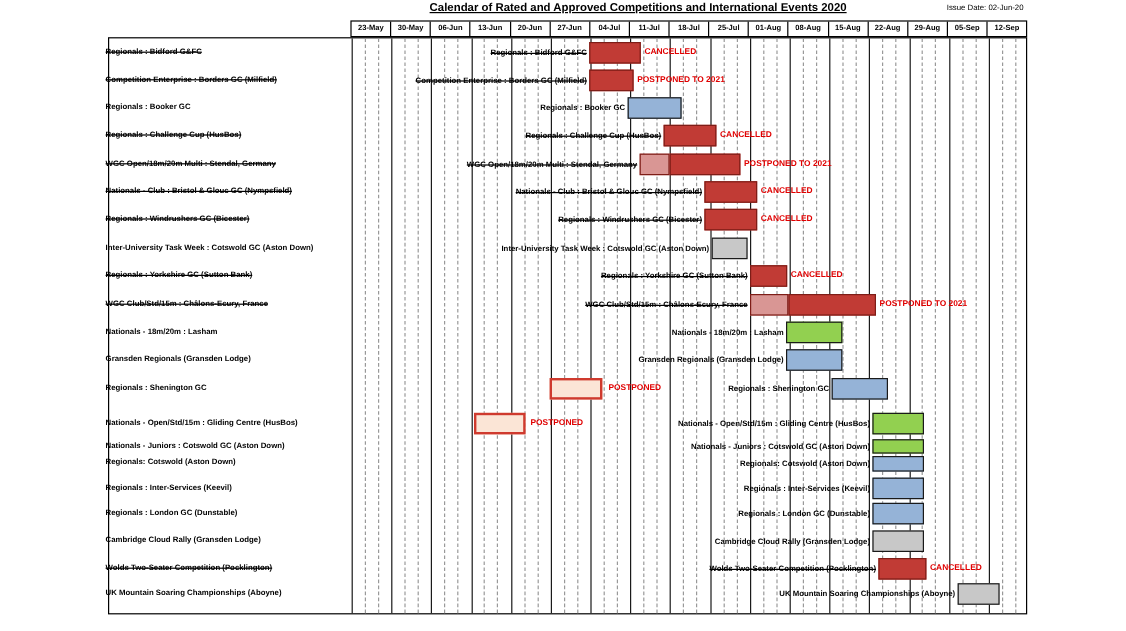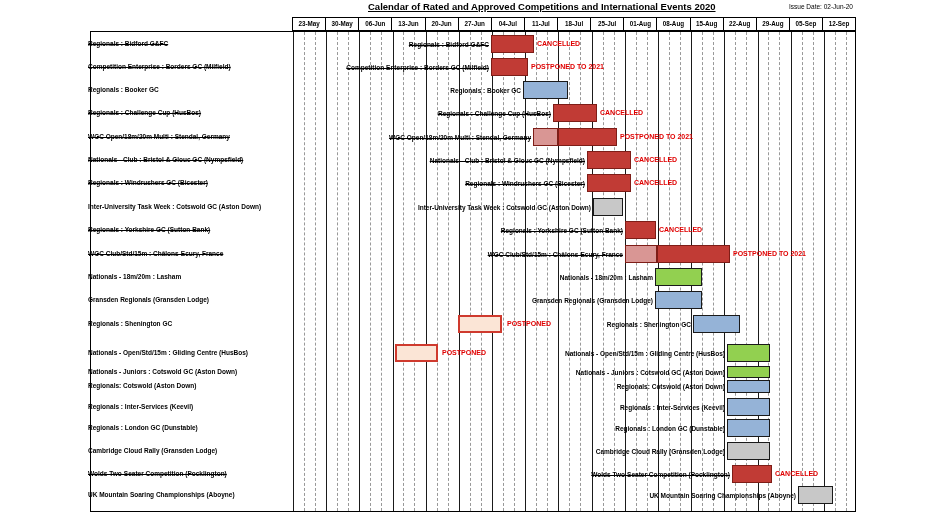--- a/index.html
+++ b/index.html
@@ -1,21 +1,21 @@
 <!DOCTYPE html>
 <html><head>
 <meta charset="utf-8">
 <style>
   html,body{margin:0;padding:0;background:#fff;}
   #canvas{
     position:relative;width:938px;height:526px;background:#fff;overflow:hidden;
     font-family:"Liberation Sans",sans-serif;color:#000;
   }
   .title{
-    position:absolute;left:368px;top:1px;font-size:9.5px;font-weight:bold;
+    position:absolute;left:358px;top:1px;font-size:9.5px;font-weight:bold;
     text-decoration:underline;white-space:nowrap;
   }
   .issue{position:absolute;left:789px;top:3px;font-size:6.5px;white-space:nowrap;}
   .hdr{
     position:absolute;left:292px;top:17px;width:564px;height:14px;
     display:flex;border:1px solid #000;box-sizing:border-box;background:#fff;
   }
   .hcell{
     flex:1;border-left:1px solid #000;font-size:6.3px;font-weight:700;
     text-align:center;line-height:12px;overflow:hidden;white-space:nowrap;

